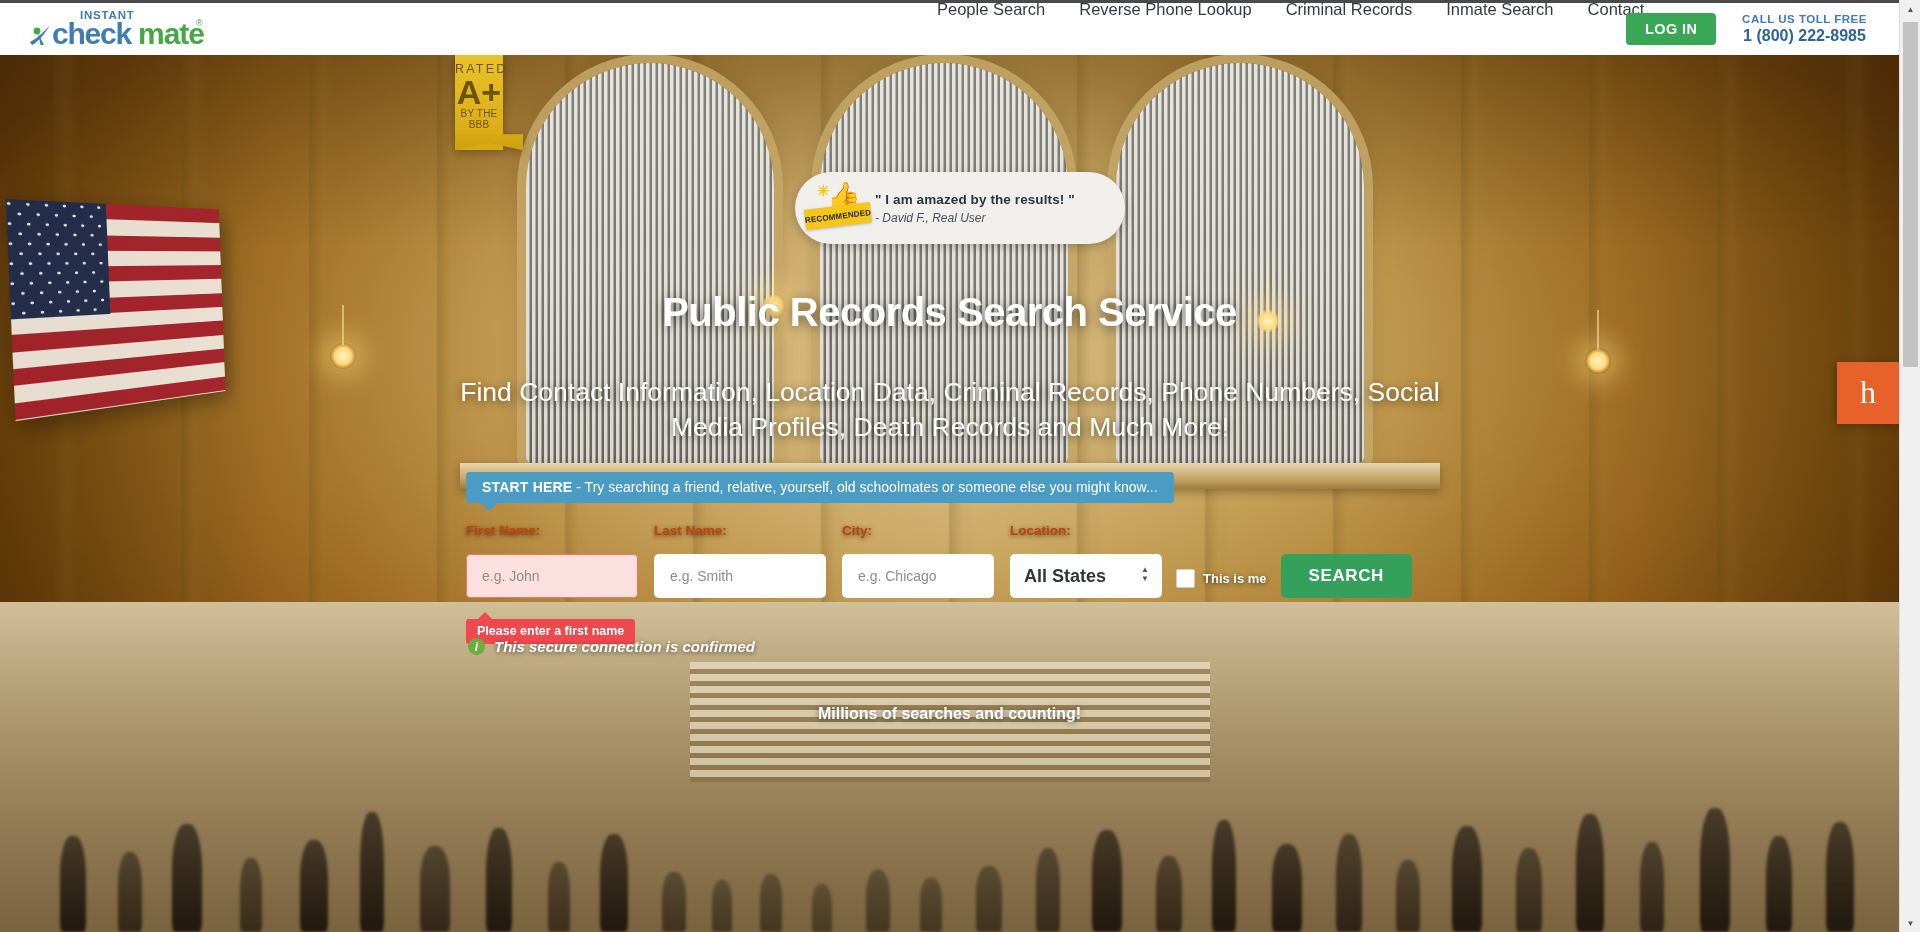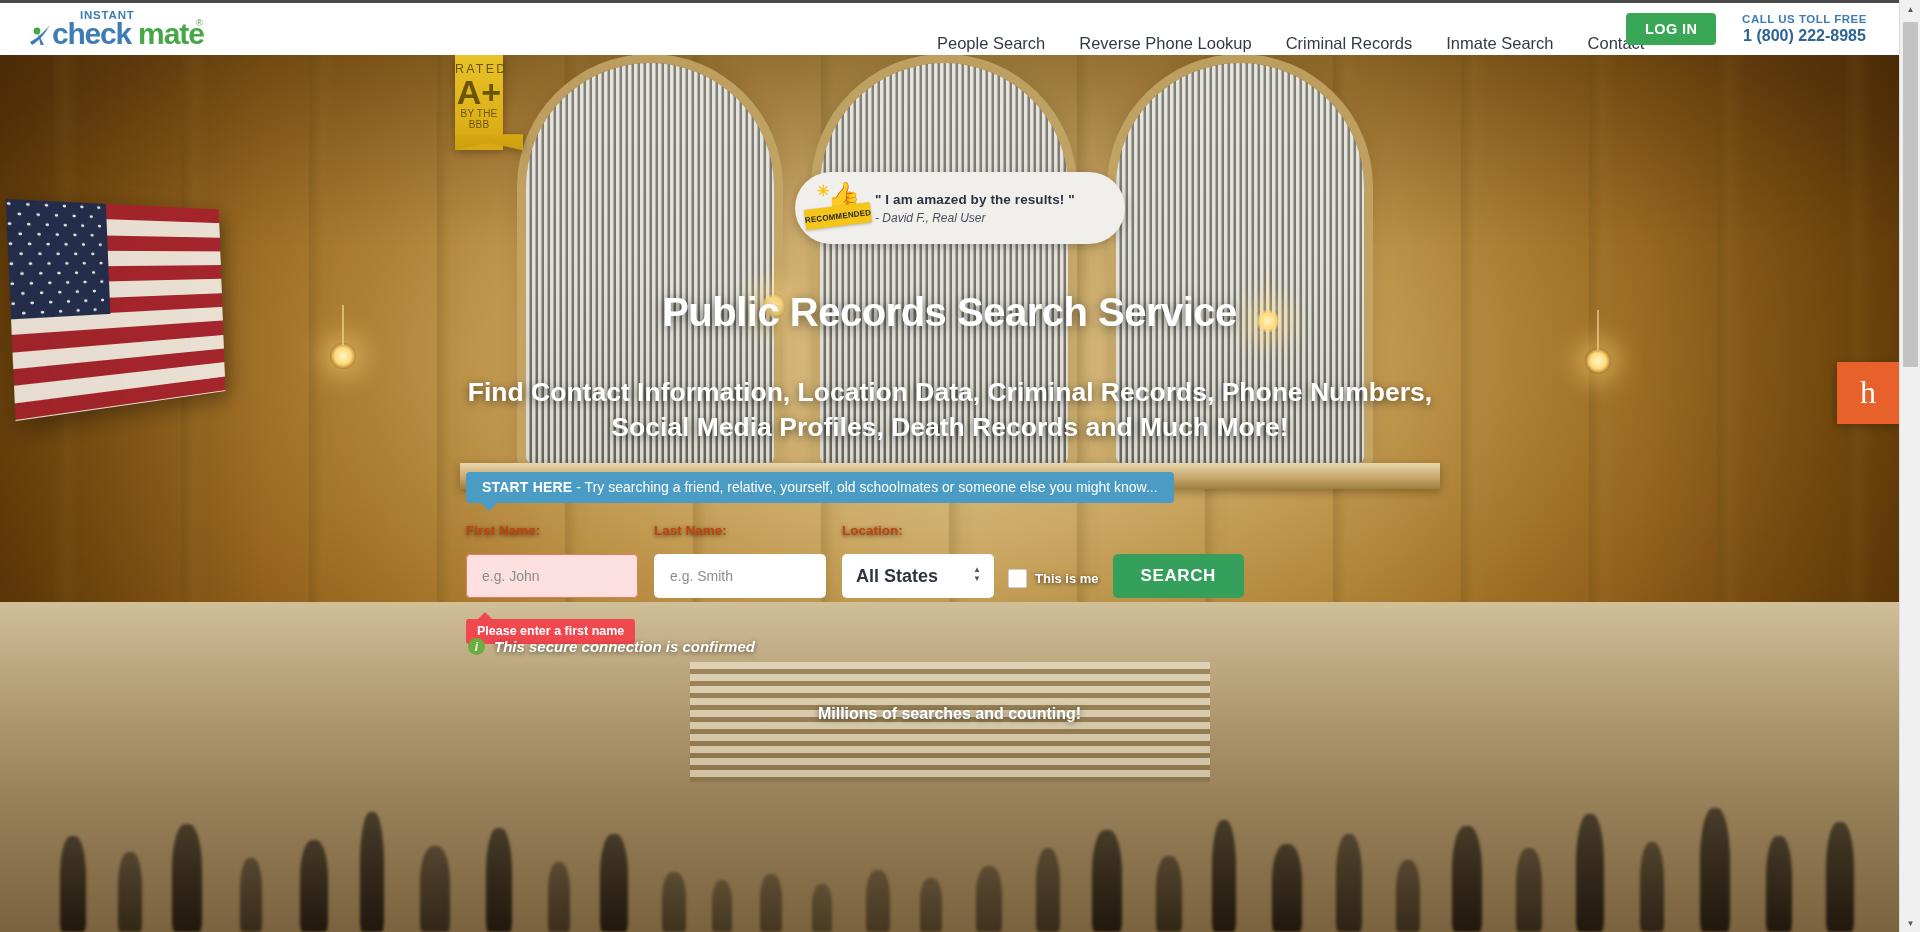--- a/index.html
+++ b/index.html
@@ -35,21 +35,21 @@
     letter-spacing:-1.2px;
   }
   .logo-mate {
     position:absolute; left:110px; top:9px;
     font-size:30px; font-weight:bold; color:#45a845;
     letter-spacing:-1px;
   }
   .logo-reg { position:absolute; left:168px; top:10px; font-size:9px; color:#45a845; }
 
   
-  .nav { position:absolute; left:920px; top:0; height:53px; display:flex; align-items:flex-end; gap:0; }
+  .nav { position:absolute; left:920px; top:0; height:53px; display:flex; align-items:flex-start; gap:0; }
   .nav a {
     font-size:16.5px; color:#333a45; text-decoration:none;
     padding:0 17px; white-space:nowrap;
   }
 
   .login-btn {
     position:absolute; left:1626px; top:13px;
     background:#3aa757; color:#fff;
     font-size:14.5px; font-weight:bold; letter-spacing:.4px;
     border:none; border-radius:4px;
@@ -210,21 +210,21 @@
   .testi-a { font-size:12px; font-style:italic; color:#48525e; margin-top:4px; }
 
   
   .h1 {
     position:absolute; top:290px; left:0; width:1899px; text-align:center;
     font-size:40px; font-weight:bold; color:#fff; letter-spacing:-.5px;
     text-shadow:0 2px 12px rgba(0,0,0,.5); z-index:20;
   }
   .h2 {
     position:absolute; top:375px; left:430px; width:1040px; text-align:center;
-    font-size:26.5px; font-weight:bold; color:#fff; line-height:1.32;
+    font-size:26.5px; font-weight:normal; color:#fff; line-height:1.32;
     text-shadow:0 2px 9px rgba(0,0,0,.55); z-index:20;
   }
 
   
   .starthere {
     position:absolute; left:466px; top:472px; z-index:24;
     background:#4a9cc4; border-radius:4px;
     padding:7px 16px 8px; color:#fff; font-size:14px; white-space:nowrap;
   }
   .starthere b { font-weight:bold; letter-spacing:.2px; }
@@ -480,20 +480,24 @@
         <label class="flabel">First Name:</label>
         <input class="fin w1 err" type="text" placeholder="e.g. John" style="">
         <div class="errtip">Please enter a first name</div>
       </div>
 
       <div class="fgroup">
         <label class="flabel">Last Name:</label>
         <input class="fin w2" type="text" placeholder="e.g. Smith" style="">
       </div>
 
+      <div class="fgroup">
+        <label class="flabel">City:</label>
+        <input class="fin w3" type="text" placeholder="e.g. Chicago" style="">
+      </div>
 
       <div class="fgroup">
         <label class="flabel">Location:</label>
         <select class="fsel">
           <option>All States</option>
         </select>
         <div class="spin">▲<br>▼</div>
       </div>
 
       <div class="thisisme">

